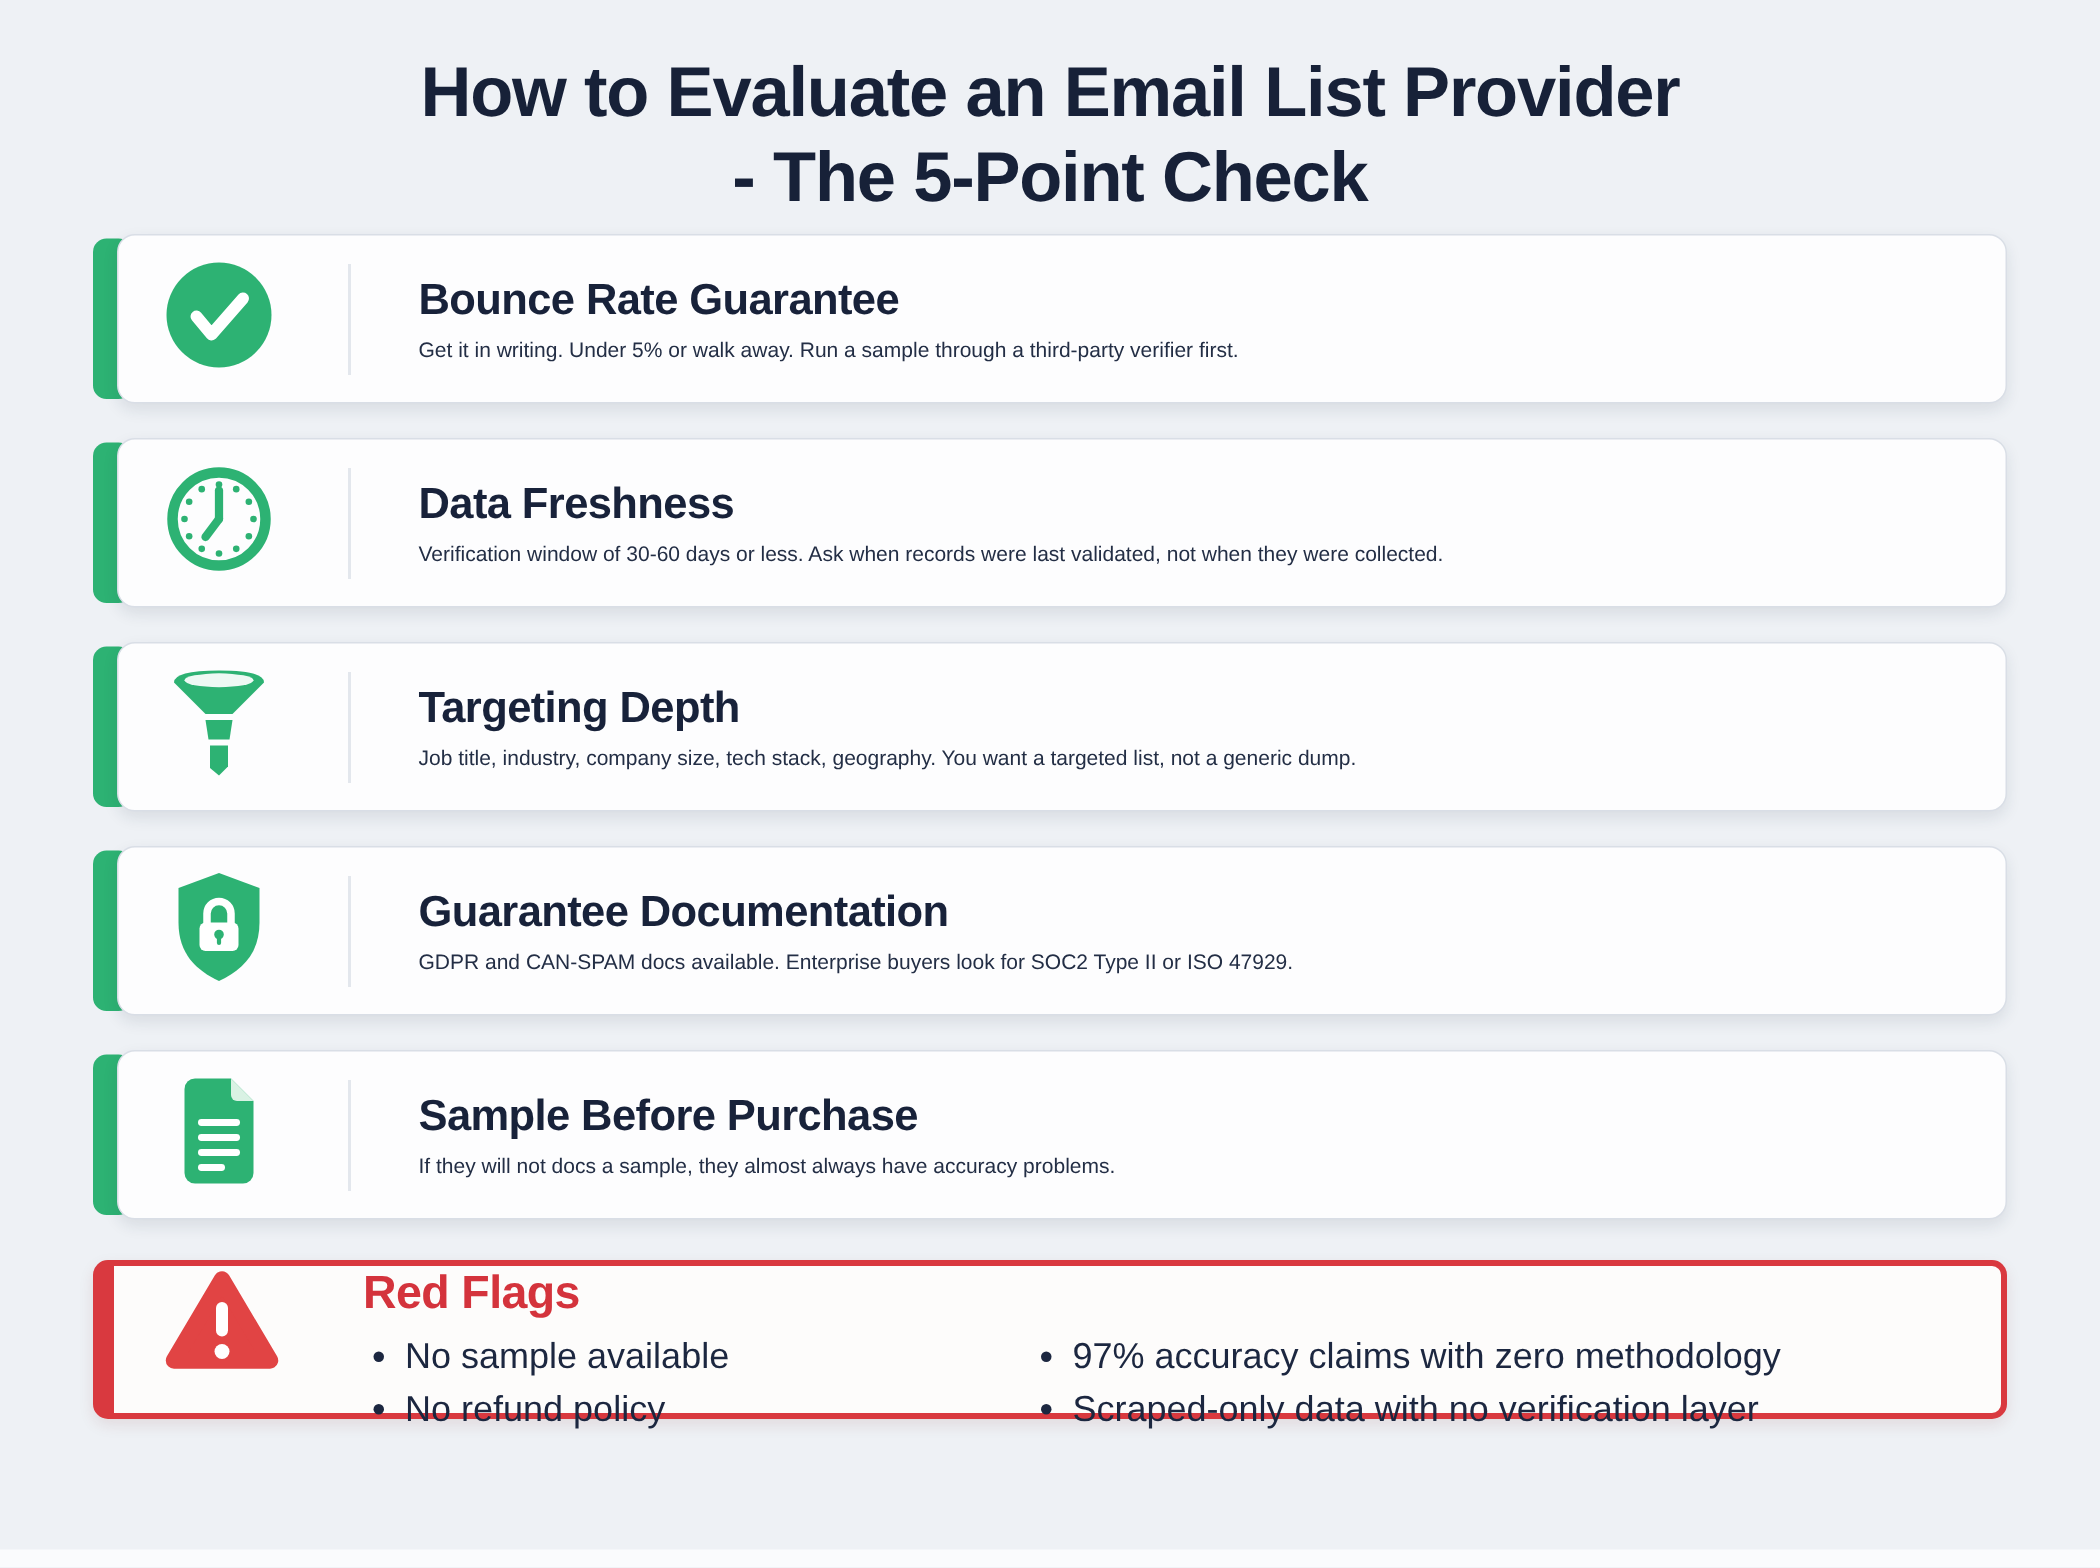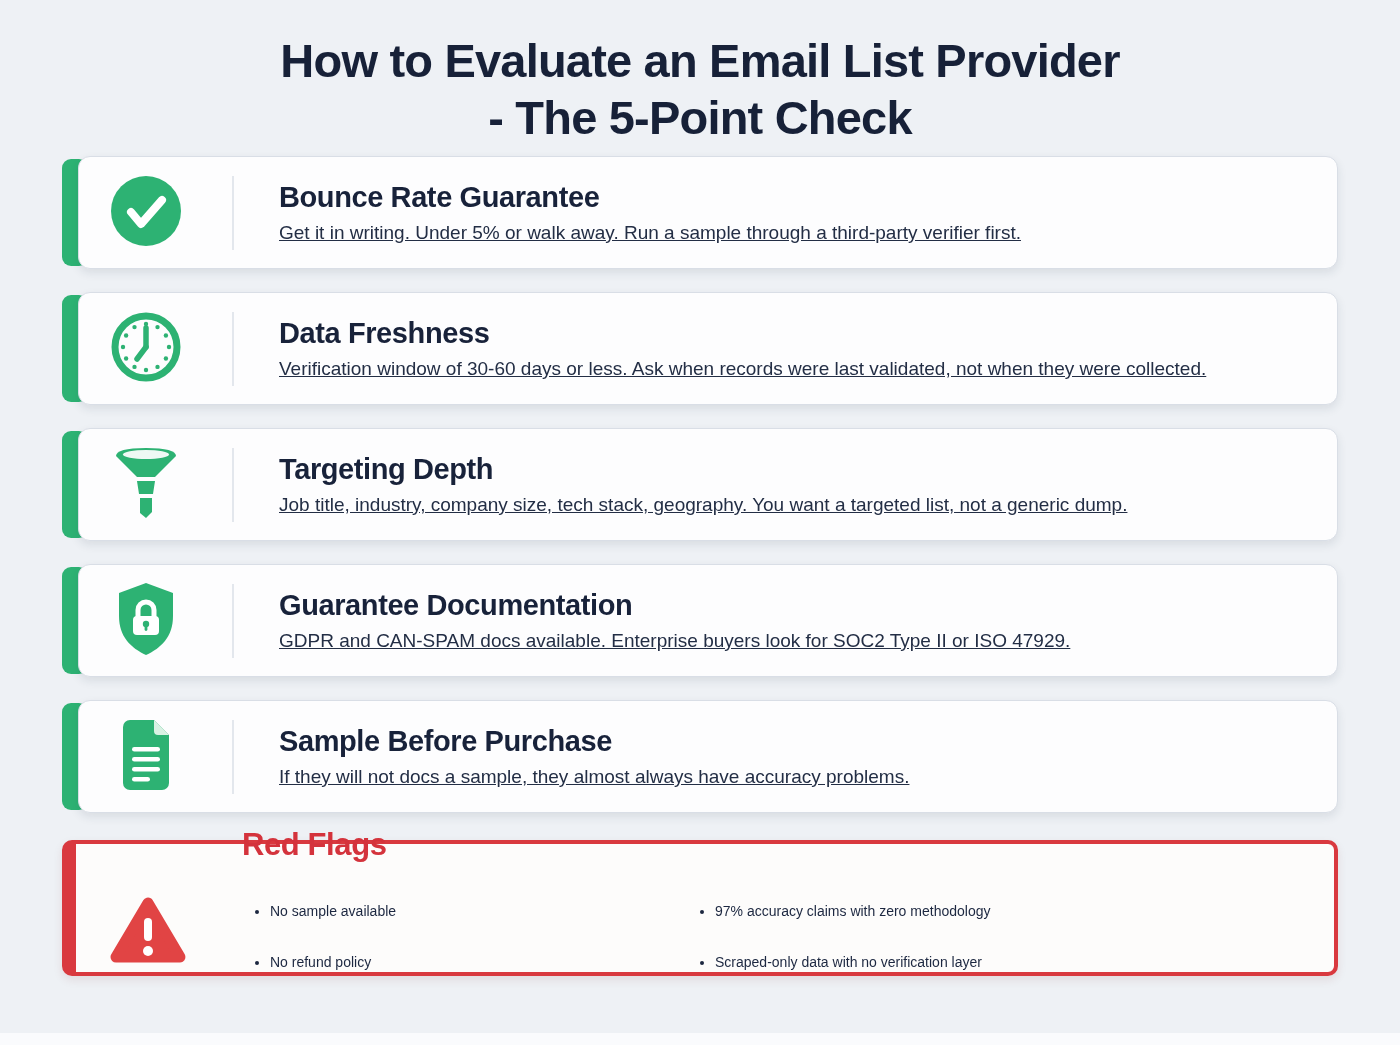--- a/index.html
+++ b/index.html
@@ -59,58 +59,56 @@
   }
   .text-zone { padding-left:26px; padding-right:20px; }
   .card-title {
     font-size:29px;
     font-weight:700;
     color:#18223a;
     letter-spacing:-0.4px;
     margin-bottom:8px;
   }
   .card-desc {
-    font-size:19px;
+    font-size:14px;
     color:#232e45;
-    text-decoration:underline;
   }
   .red-card {
     width:1276px;
     margin:27px auto 0;
-    height:136px;
+    height:106px;
     background:#fdfcfb;
     border:4px solid #d9393f;
     border-left:14px solid #d9393f;
     border-radius:10px;
     box-shadow:0 4px 10px rgba(120,30,30,0.10);
     display:flex;
-    align-items:flex-end;
+    align-items:flex-start;
   }
   .red-icon-zone {
     flex:0 0 144px;
     display:flex;
     justify-content:center;
     align-items:center;
   }
   .red-text-zone { padding-left:22px; flex:1; }
   .red-title {
     font-size:31px;
     font-weight:700;
     color:#d4333c;
     letter-spacing:-0.4px;
     margin-bottom:8px;
   }
   .red-columns { display:flex; }
   .red-col-left { width:445px; }
   .red-col ul { list-style:disc; padding-left:28px; }
   .red-col li {
-    font-size:14px;
+    font-size:24px;
     color:#1c2740;
     line-height:1.45;
-    margin-top:30px;
   }
   .footer-strip {
     position:absolute;
     left:0; right:0; bottom:0;
     height:12px;
     background:#fafbfd;
   }
 </style>
 </head>
 <body>

